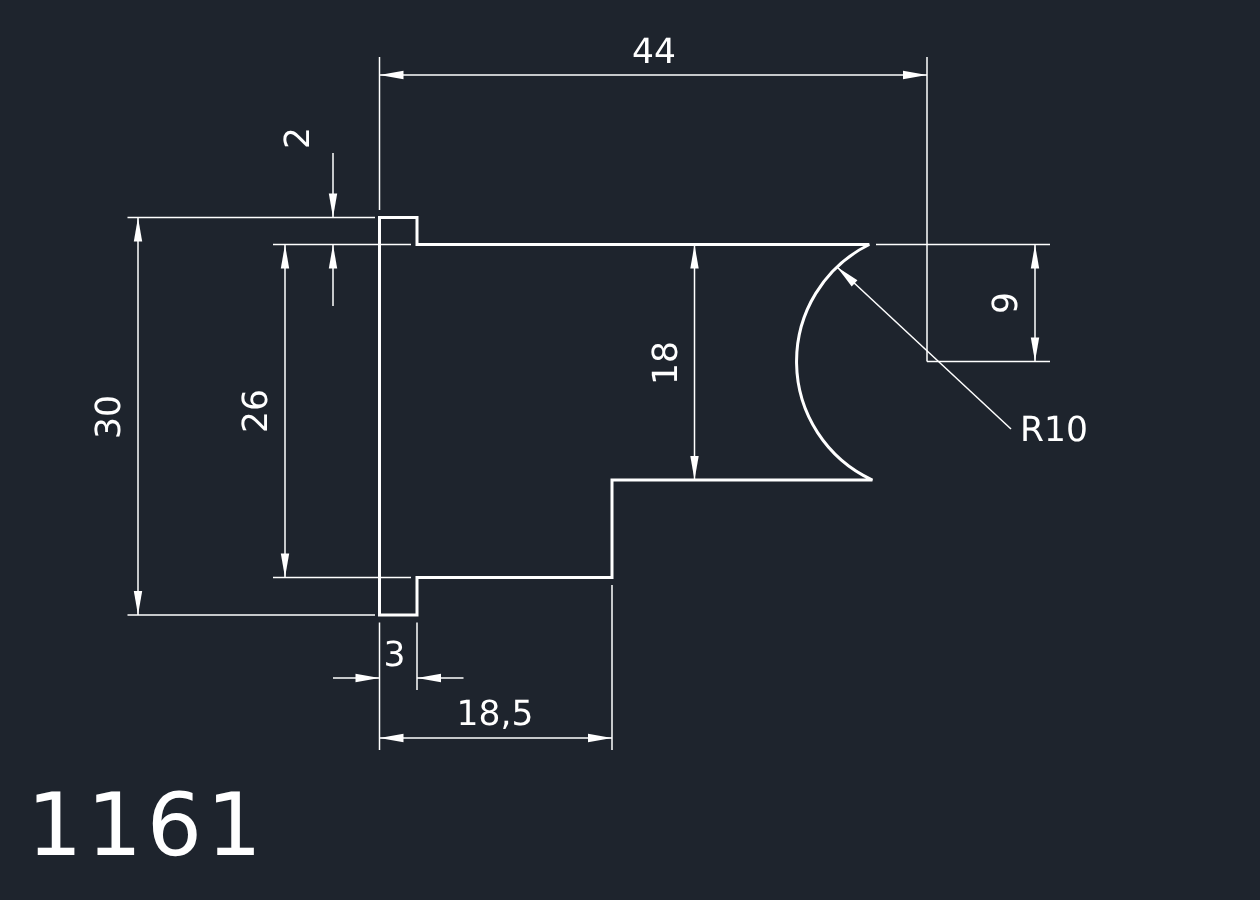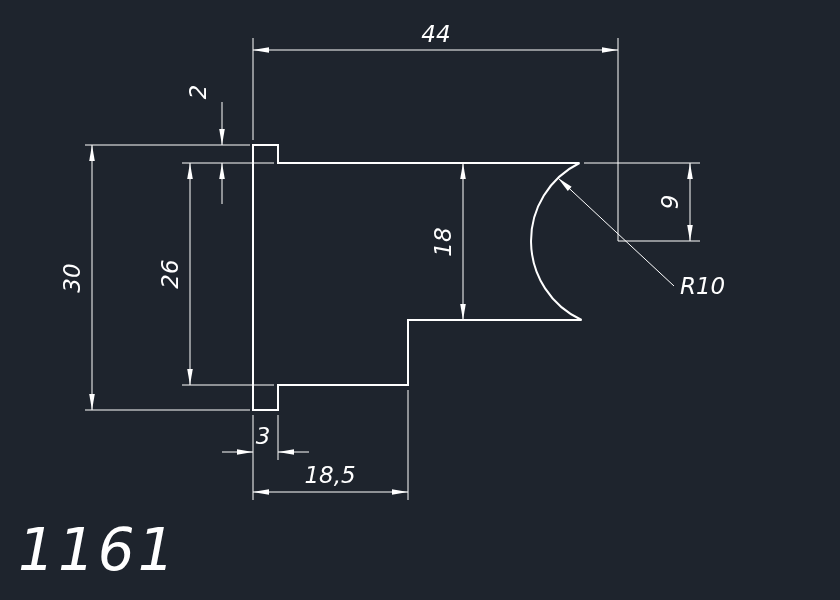--- a/index.html
+++ b/index.html
@@ -1,17 +1,17 @@
 <!DOCTYPE html>
 <html><head>
 <meta charset="utf-8">
 <style>
   html,body{margin:0;padding:0;width:840px;height:600px;overflow:hidden;}
   body{background:#1e242d;font-family:"DejaVu Sans",sans-serif;}
-  .canvas-wrap{position:relative;width:741px;height:600px;font-style:italic;}
+  .canvas-wrap{position:relative;width:741px;height:600px;}
   svg{display:block;}
   .profile{fill:none;stroke:#ffffff;stroke-width:2;stroke-linejoin:miter;}
   .dimline,.extline,.leader{stroke:#ffffff;stroke-width:1;fill:none;}
   .dimtext{fill:#ffffff;font-family:"DejaVu Sans",sans-serif;font-size:23px;}
   .parttext{fill:#ffffff;font-family:"DejaVu Sans",sans-serif;font-size:58px;letter-spacing:3px;}
   .mid{text-anchor:middle;}
 </style>
 </head>
 <body>
 

